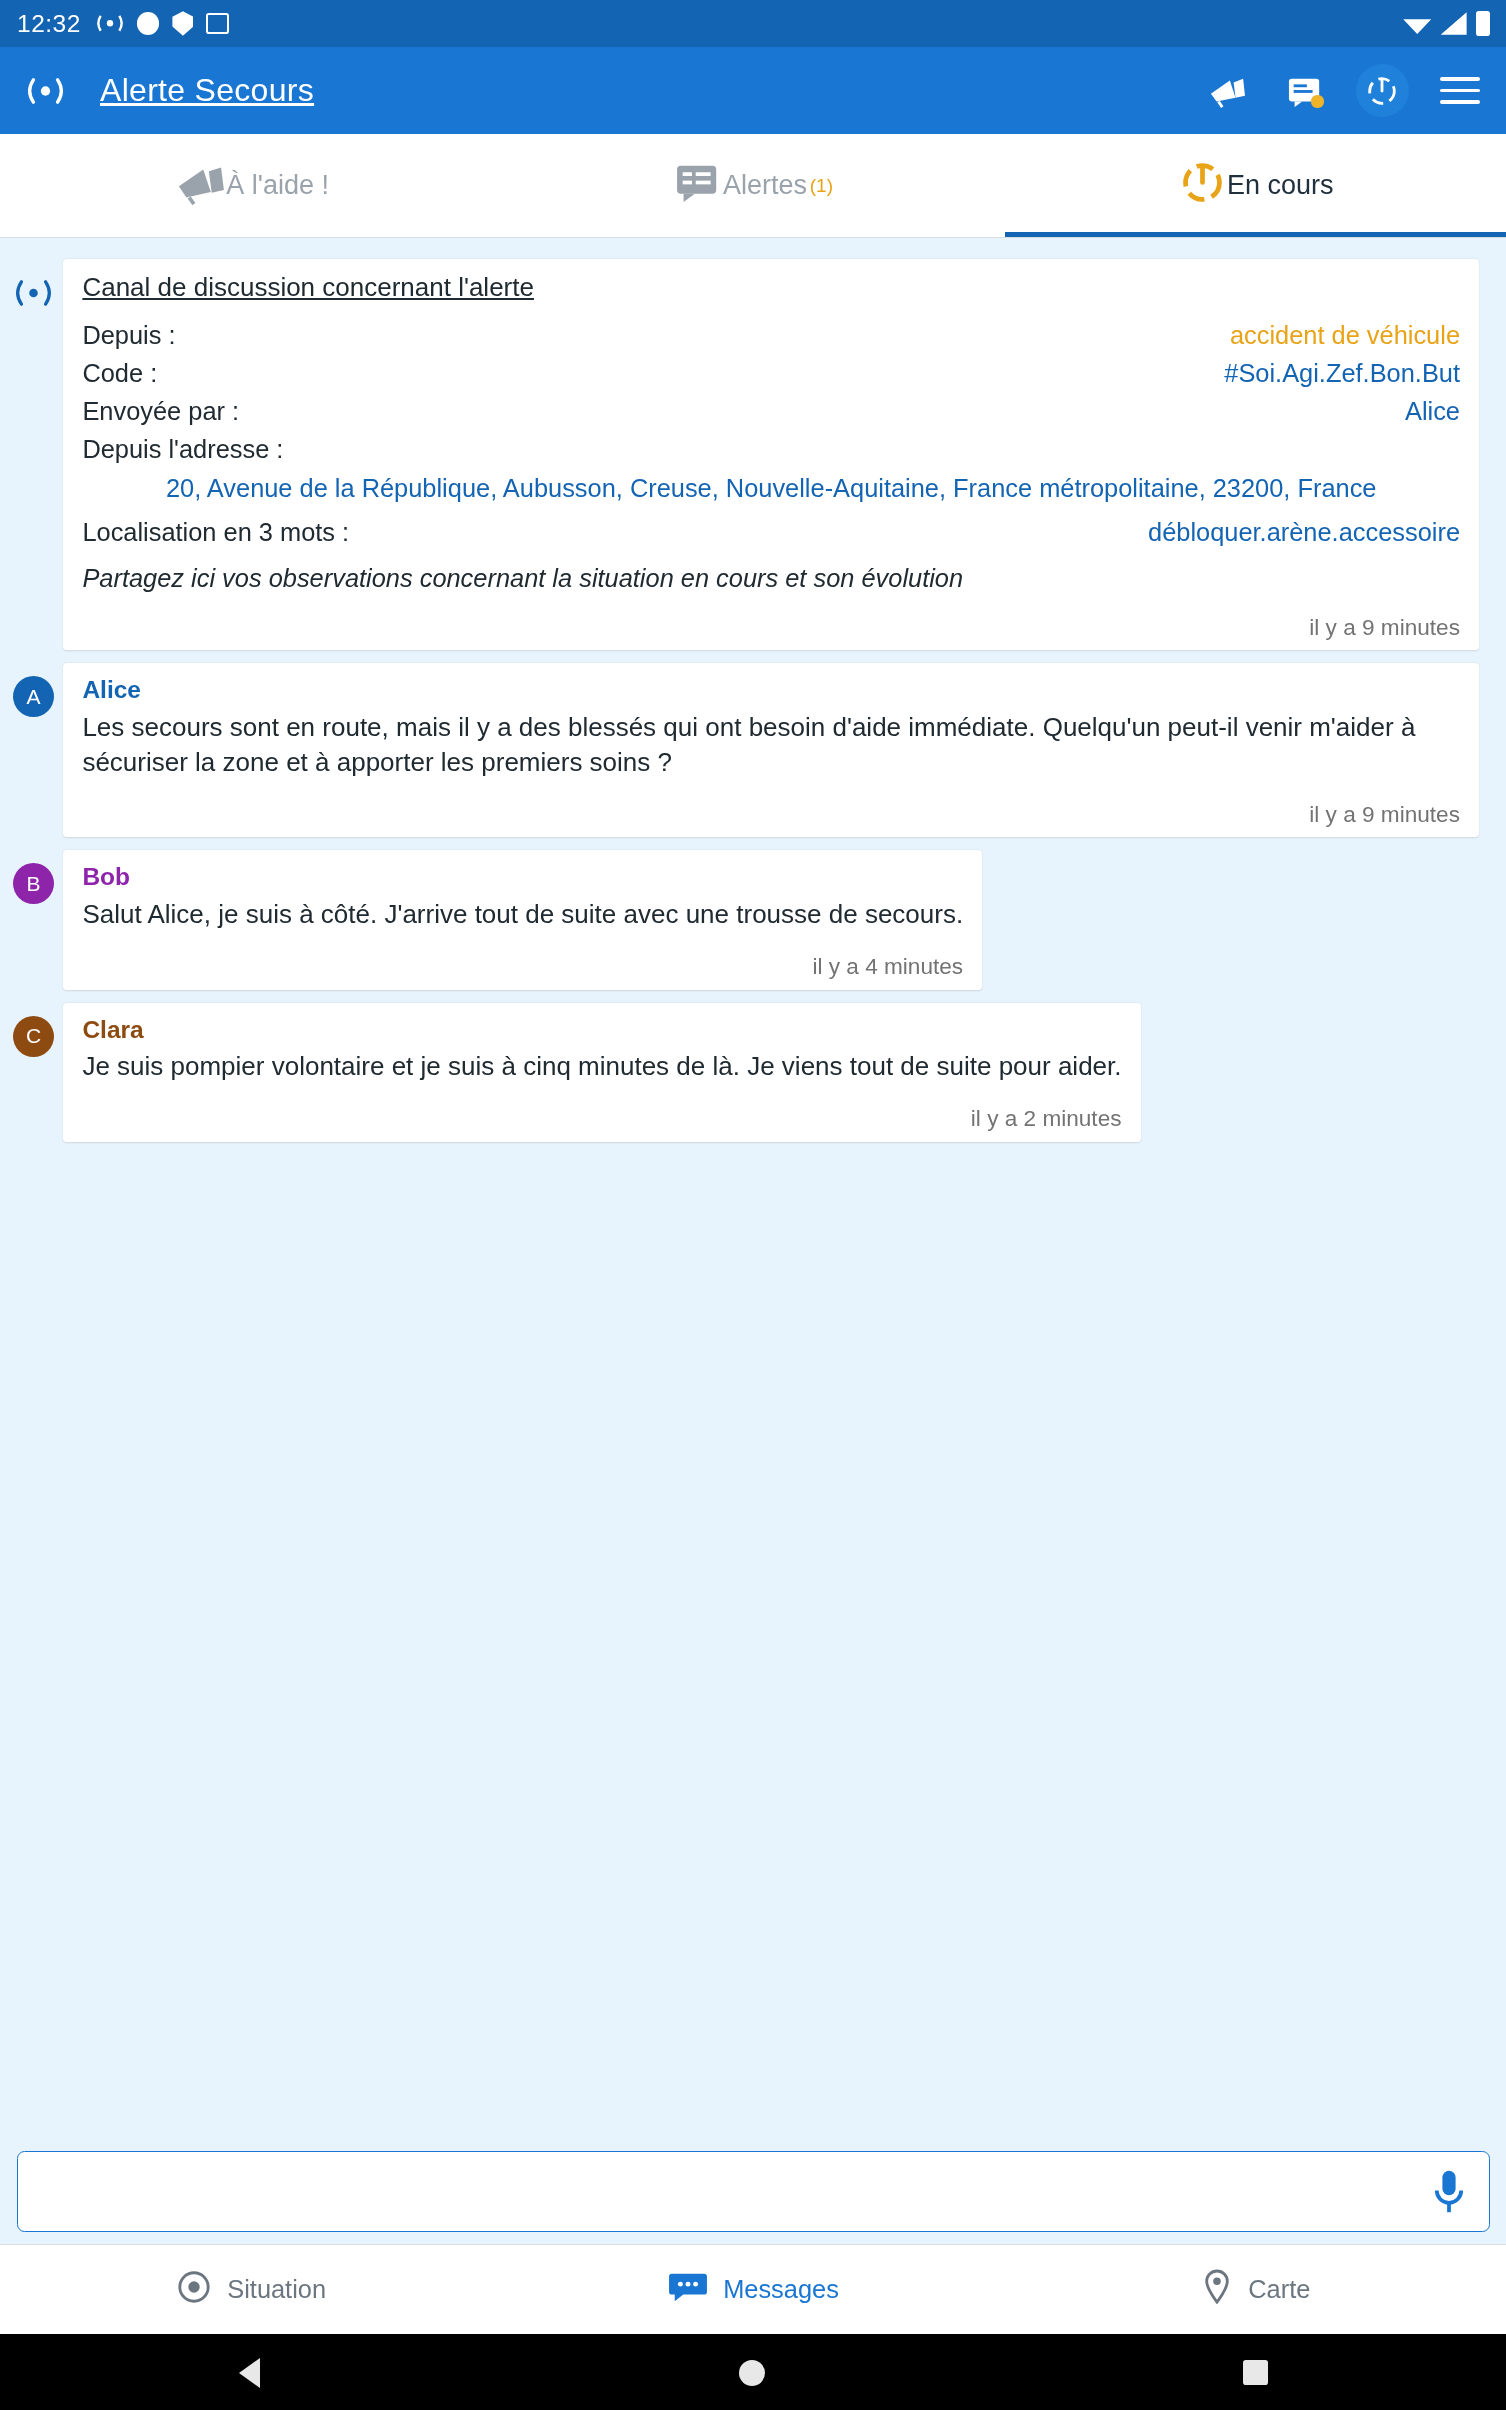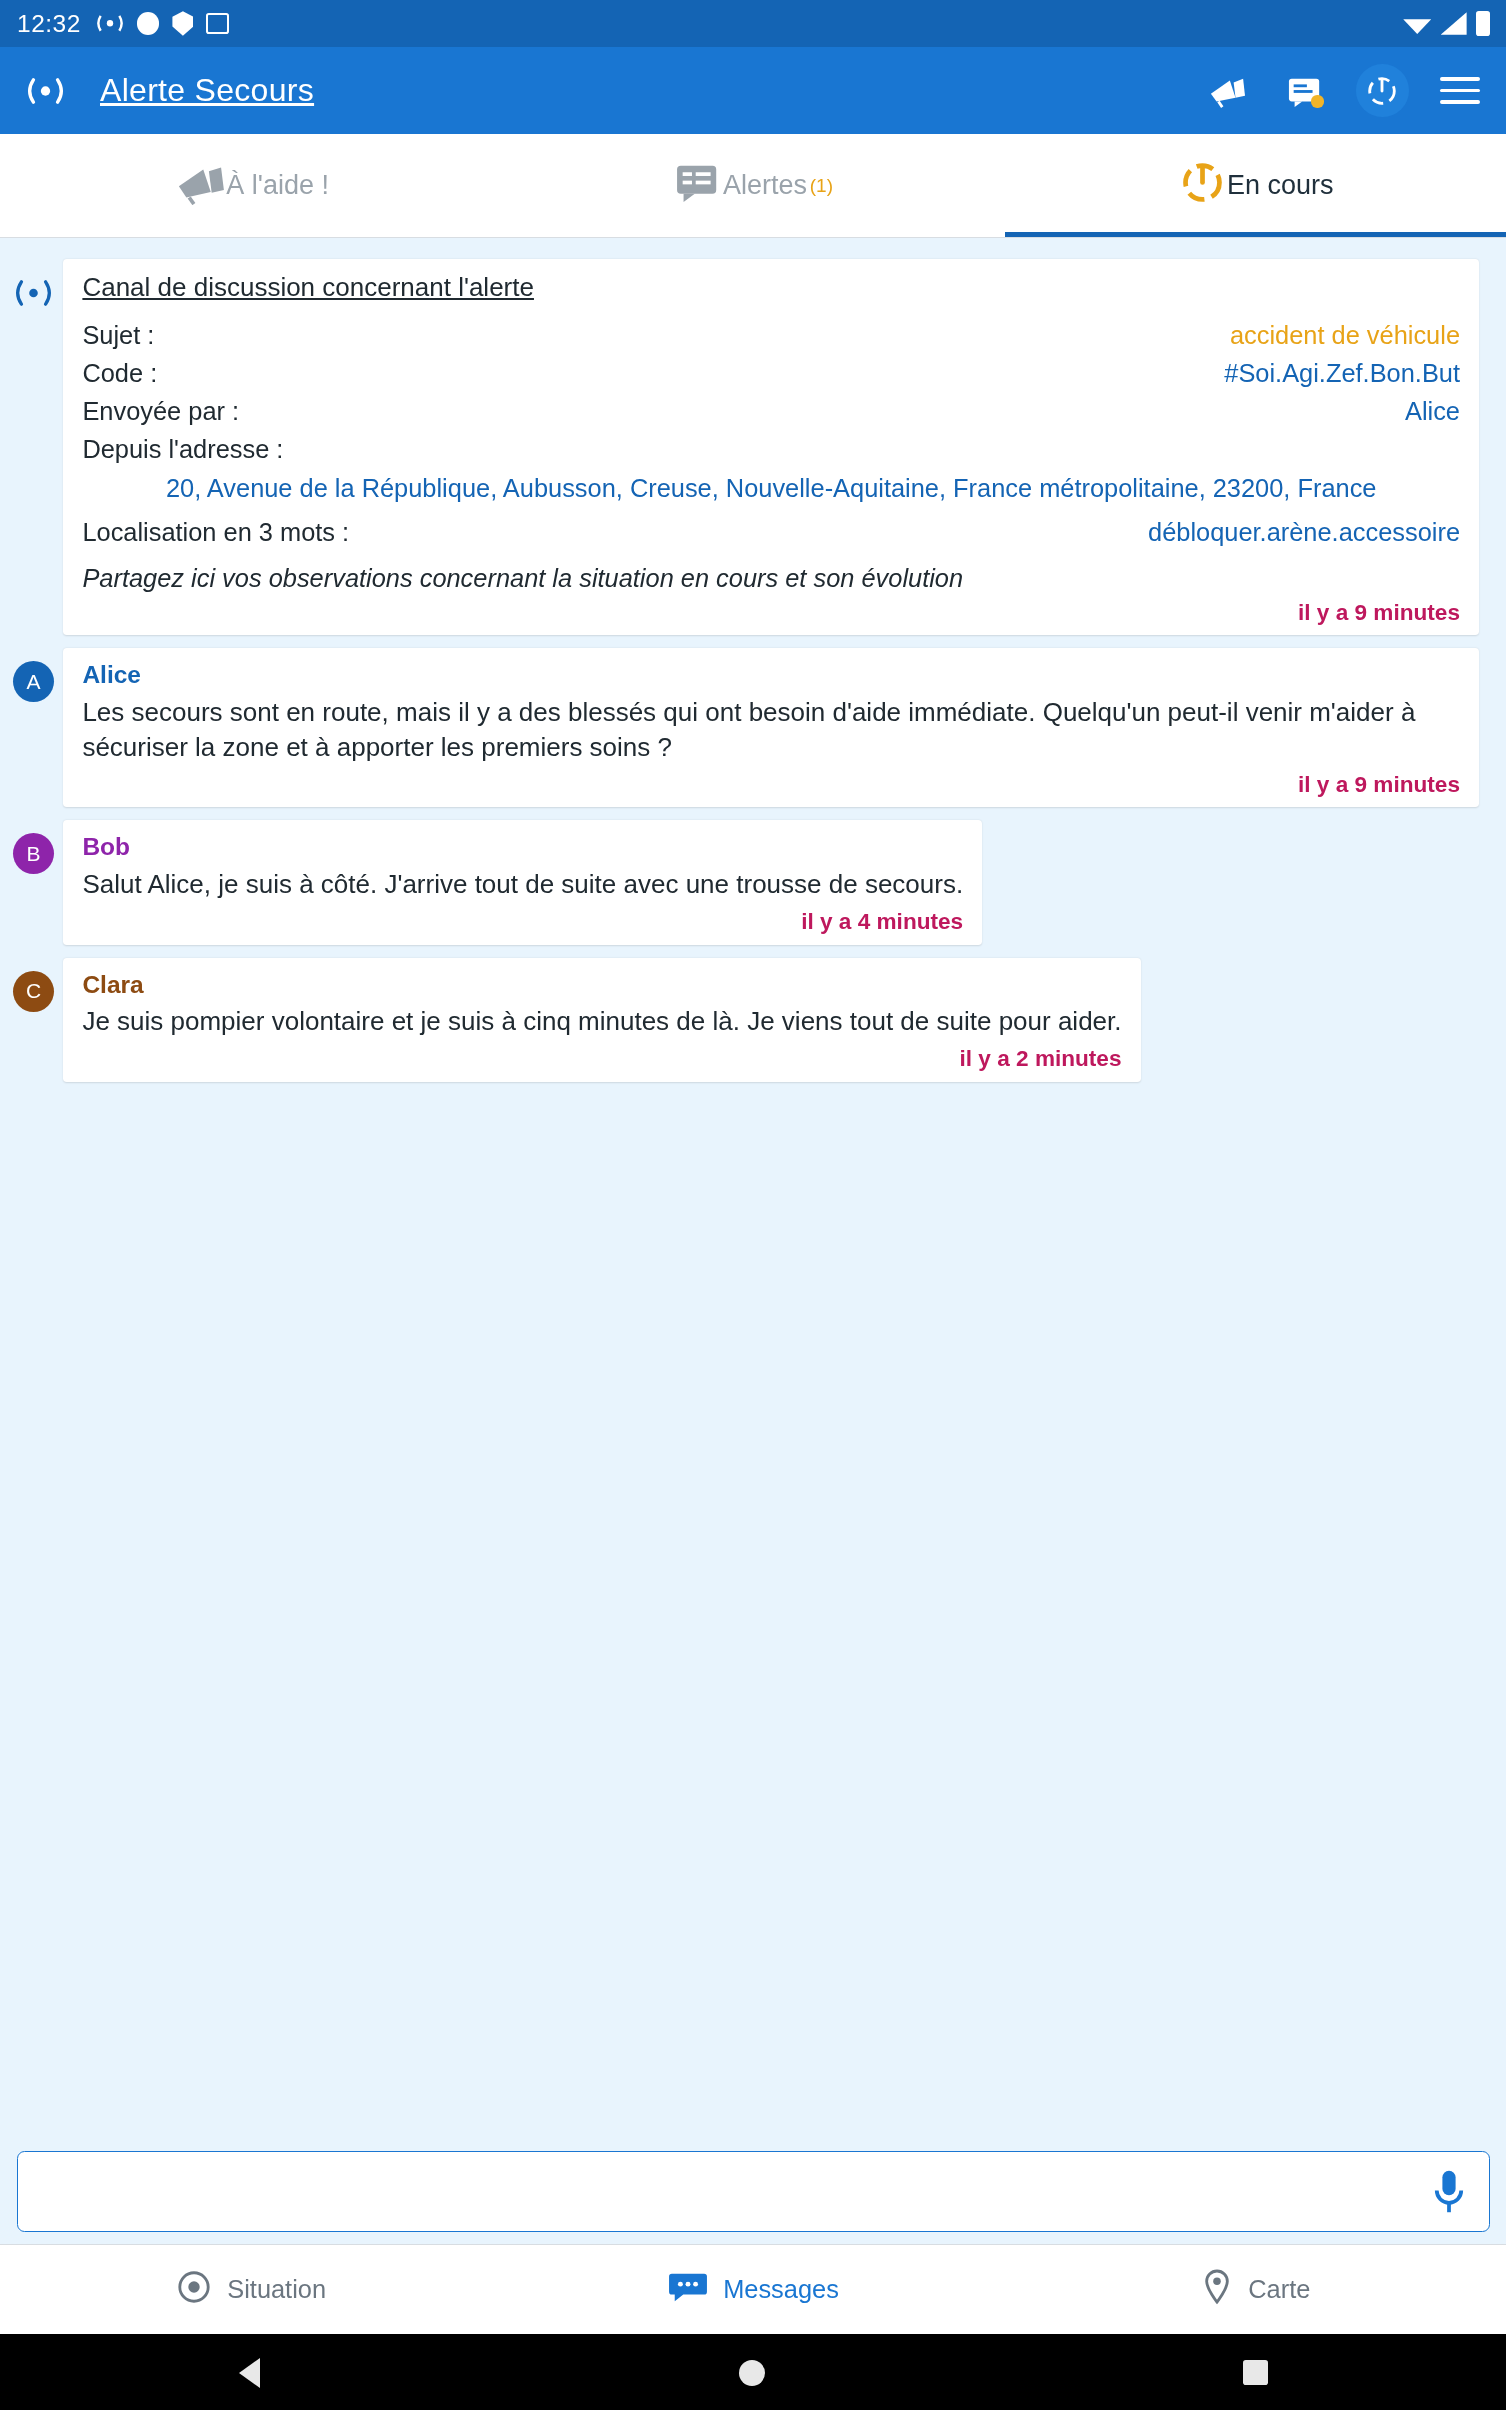--- a/index.html
+++ b/index.html
@@ -105,21 +105,21 @@
     position: relative;
     flex: 1 1 auto;
   }
   .bubble.shrink { flex: 0 1 auto; }
   .sender { font-size: 24.5px; font-weight: bold; margin-bottom: 5.6px; }
   .sender.alerte { color: #1464b4; }
   .sender.alice { color: #1464b4; }
   .sender.bob { color: #8e24aa; }
   .sender.clara { color: #8d4b12; }
   .body-text { font-size: 26px; color: #202a31; line-height: 1.35; }
-  .time { font-size: 22.6px; color: #be185d; text-align: right; margin-top: 7px; font-weight: bold; }
+  .time { font-size: 22.6px; color: #737373; text-align: right; margin-top: 22px; }
 
   .chan-title {
     font-size: 26px; color: #202a31; text-decoration: underline;
     margin-bottom: 13px;
   }
   .kv { display: flex; font-size: 25.4px; color: #202a31; line-height: 1.5; }
   .kv .k { flex: 0 0 auto; }
   .kv .v { margin-left: auto; text-align: center; }
   .v.subject { color: #e8a317; }
   .v.blue { color: #1464b4; }
@@ -276,21 +276,21 @@
       <div class="avatar logo-av">
         <svg width="41" height="30" viewBox="0 0 44 32">
             <path d="M9 4 Q1 16 9 28 M35 4 Q43 16 35 28" stroke="#1464b4" stroke-width="3.5" fill="none" stroke-linecap="round"></path>
             <circle cx="22" cy="16" r="4.6" fill="#1464b4"></circle>
           </svg>
       </div>
       <div class="bubble">
         <div class="chan-title">Canal de discussion concernant l'alerte</div>
 
         <div class="kv">
-          <span class="k">Sujet :</span>
+          <span class="k">Depuis :</span>
           <span class="v subject">accident de véhicule</span>
         </div>
         <div class="kv">
           <span class="k">Code :</span>
           <span class="v blue">#Soi.Agi.Zef.Bon.But</span>
         </div>
         <div class="kv">
           <span class="k">Envoyée par :</span>
           <span class="v blue">Alice</span>
         </div>

